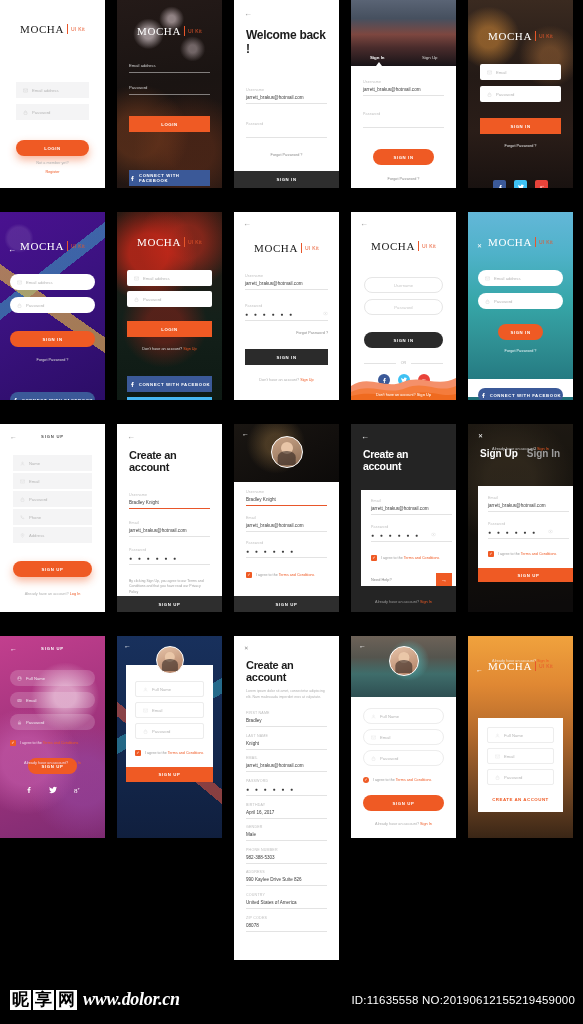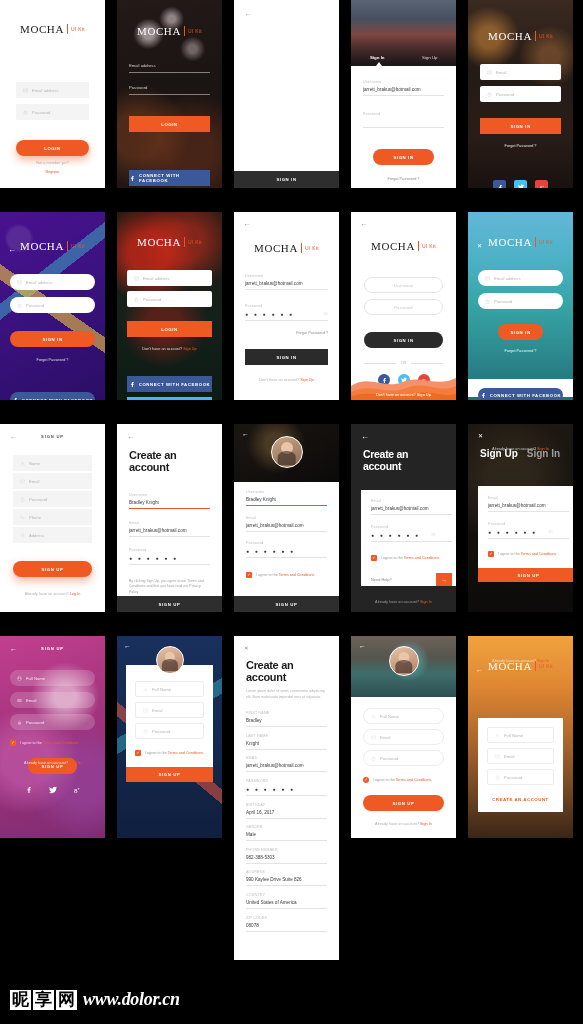--- a/index.html
+++ b/index.html
@@ -223,20 +223,34 @@
                 </span>
           <span>CONNECT WITH FACEBOOK</span>
         </div>
 
       </div>
     </div>
   </div>
 
   <div class="phone" style="left:234px;top:0;width:105px;height:188px;background:#fff;">
     <div class="back" style="position:absolute;left:10px;top:10px;">←</div>
+    <div style="padding:0 12px;">
+      <div class="title-xl" style="margin-top:28px;">Welcome back !</div>
+      <div class="line-fld" style="margin-top:32px;">
+        <div class="lab">Username</div>
+        <div class="val">jarrett_brakus@hotmail.com</div>
+        <div class="rule"></div>
+      </div>
+      <div class="line-fld" style="margin-top:18px;">
+        <div class="lab">Password</div>
+        <div class="val">&nbsp;</div>
+        <div class="rule"></div>
+      </div>
+      <div class="muted" style="margin-top:16px;color:#8d8d8d;">Forgot Password ?</div>
+    </div>
     <div class="btn bar" style="position:absolute;left:0;right:0;bottom:0;height:17px;">SIGN IN</div>
   </div>
 
   <div class="phone" style="left:351px;top:0;width:105px;height:188px;background:#fff;">
     <div style="position:relative;height:66px;overflow:hidden;">
       <div class="ph ph-mountain"></div>
       <div style="position:absolute;left:0;right:0;bottom:6px;display:flex;">
         <div style="flex:1;text-align:center;">
           <span style="font-size:4.4px;color:#fff;font-weight:bold;">Sign In</span>
         </div>
@@ -992,15 +1006,16 @@
 
 <div class="footer">
   <div class="wm">
     <span class="cn">
       <span>昵</span>
       <span>享</span>
       <span>网</span>
     </span>
     <span class="url">www.dolor.cn</span>
   </div>
+  <div class="meta">ID:11635558 NO:20190612155219459000</div>
 </div>
 
 </div>
 
 </body></html>

